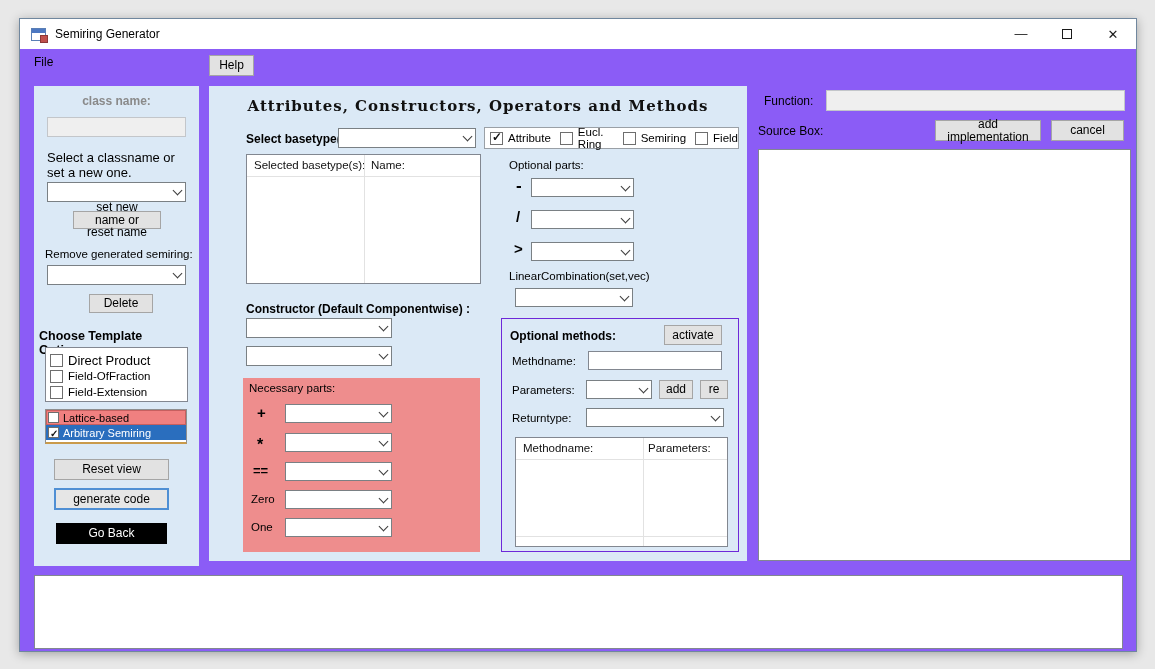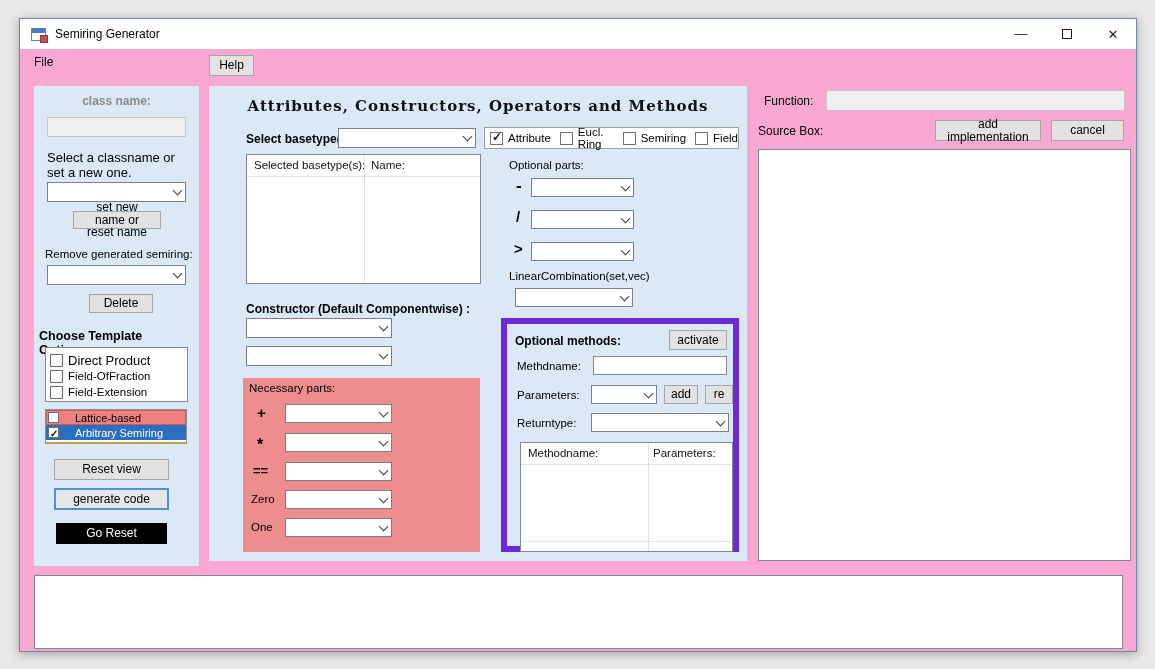--- a/index.html
+++ b/index.html
@@ -5,21 +5,21 @@
   * { margin:0; padding:0; box-sizing:border-box; }
   html,body { width:1155px; height:669px; }
   body {
     background:#e8e8e8;
     font-family:"Liberation Sans", sans-serif;
     font-size:12px; color:#000;
     position:relative; overflow:hidden;
   }
   .window {
     position:absolute; left:19px; top:18px; width:1118px; height:634px;
-    background:#f9a8d4; border:1px solid #70879e;
+    background:#8b5cf6; border:1px solid #70879e;
     box-shadow:0 2px 10px rgba(0,0,0,0.3);
   }
   .titlebar {
     position:absolute; left:0; top:0; right:0; height:30px;
     background:#ffffff; display:flex; align-items:center;
   }
   .app-icon {
     margin-left:11px; width:15px; height:13px; position:relative;
     border:1px solid #5a7fb5; background:#fff; flex:none;
   }
@@ -63,37 +63,37 @@
   .cbrow { display:flex; align-items:center; gap:5px; }
 
   .lv { position:absolute; background:#fff; border:1px solid #828790; font-size:11.5px; }
   .lv .hcell { position:absolute; top:4px; color:#111; }
   .lv .hrule { position:absolute; left:0; right:0; height:1px; background:#e2e2e2; }
   .lv .vrule { position:absolute; top:0; bottom:0; width:1px; background:#e2e2e2; }
 
   .gbox { position:absolute; background:#fff; border:1px solid #828790; }
 
   .sel-list { position:absolute; background:#fff; border:1px solid #8f8f8f; border-bottom:2px solid #c99a4b; }
-  .sel-row { height:15px; display:flex; align-items:center; gap:16px; padding-left:2px; font-size:11px; }
+  .sel-row { height:15px; display:flex; align-items:center; gap:4px; padding-left:2px; font-size:11px; }
   .sel-row.lattice { background:#f08080; box-shadow:inset 0 0 0 1px #c75f5f; }
   .sel-row.arbitrary { background:#2a6ebe; color:#fff; }
 
   .pink { position:absolute; background:#ee8d8d; }
   .sym { position:absolute; font-weight:bold; }
 
   .lbl { position:absolute; }
   .bold { font-weight:bold; }
   .center-title {
     position:absolute; left:0; right:0; top:11px; text-align:center;
     font-family:"DejaVu Serif", serif; font-weight:bold; font-size:15px;
     letter-spacing:1px; color:#111;
   }
   .strip { position:absolute; background:#fff; border:1px solid #9aa0a6;
            display:flex; align-items:center; padding-left:5px; gap:9px; font-size:11.5px; }
-  .group { position:absolute; border:6px solid #6d28d9; }
+  .group { position:absolute; border:1px solid #6d28d9; }
 </style>
 </head>
 <body>
 
 <div class="window">
 
   <div class="titlebar">
     <span class="app-icon"></span>
     <span class="title-text">Semiring Generator</span>
     <div class="win-controls">
@@ -163,21 +163,21 @@
       <div class="sel-row arbitrary">
         <span class="cb small checked"></span>
         <span>Arbitrary Semiring</span>
       </div>
     </div>
 
     <div class="btn" style="left:20px; top:373px; width:115px; height:21px;">Reset view</div>
 
     <div class="btn blue-focus" style="left:20px; top:402px; width:115px; height:22px;">generate code</div>
 
-    <div class="btn black" style="left:22px; top:437px; width:111px; height:21px;">Go Reset</div>
+    <div class="btn black" style="left:22px; top:437px; width:111px; height:21px;">Go Back</div>
   </div>
 
   <div class="panel" style="left:189px; top:67px; width:538px; height:475px;">
 
     <div class="center-title">Attributes, Constructors, Operators and Methods</div>
 
     <div class="lbl bold" style="left:37px; top:46px;">Select basetype(s):</div>
 
     <div class="combo" style="left:129px; top:42px; width:138px; height:20px;">
       <span></span>

